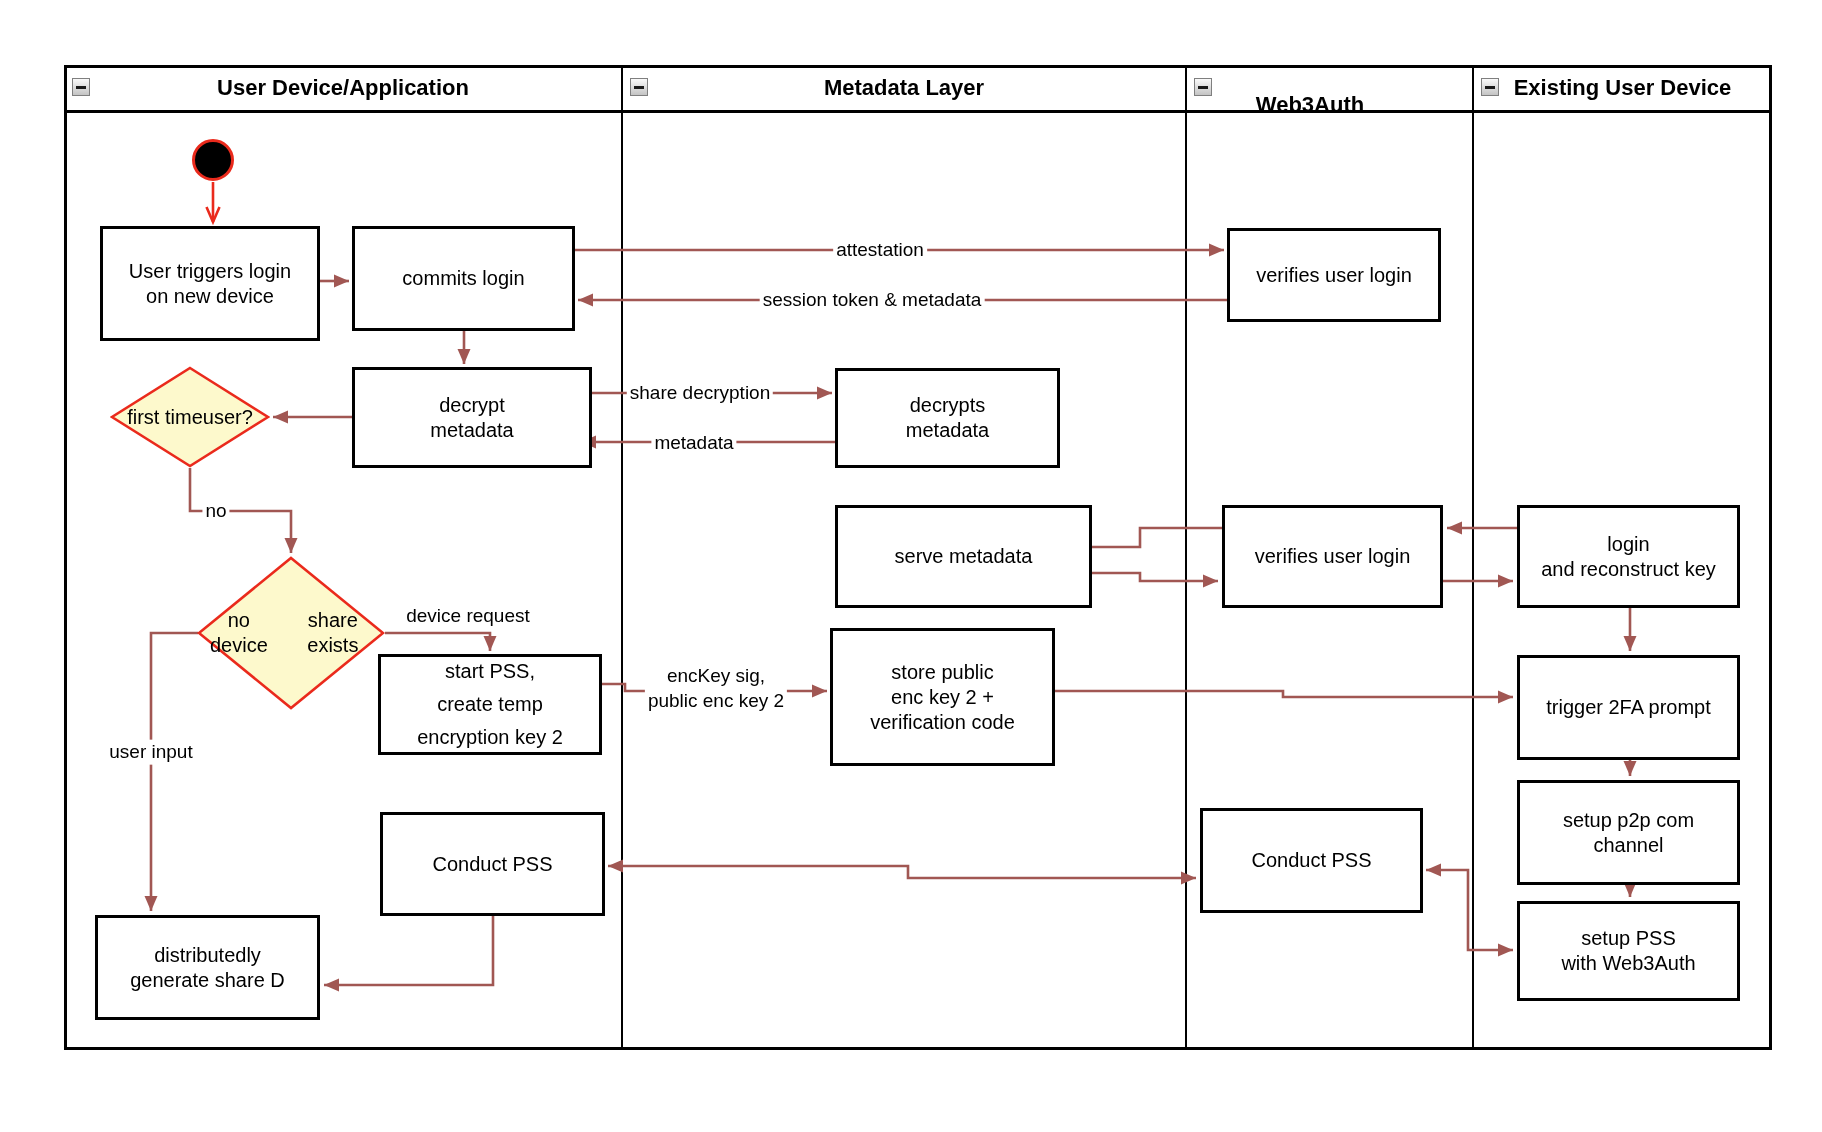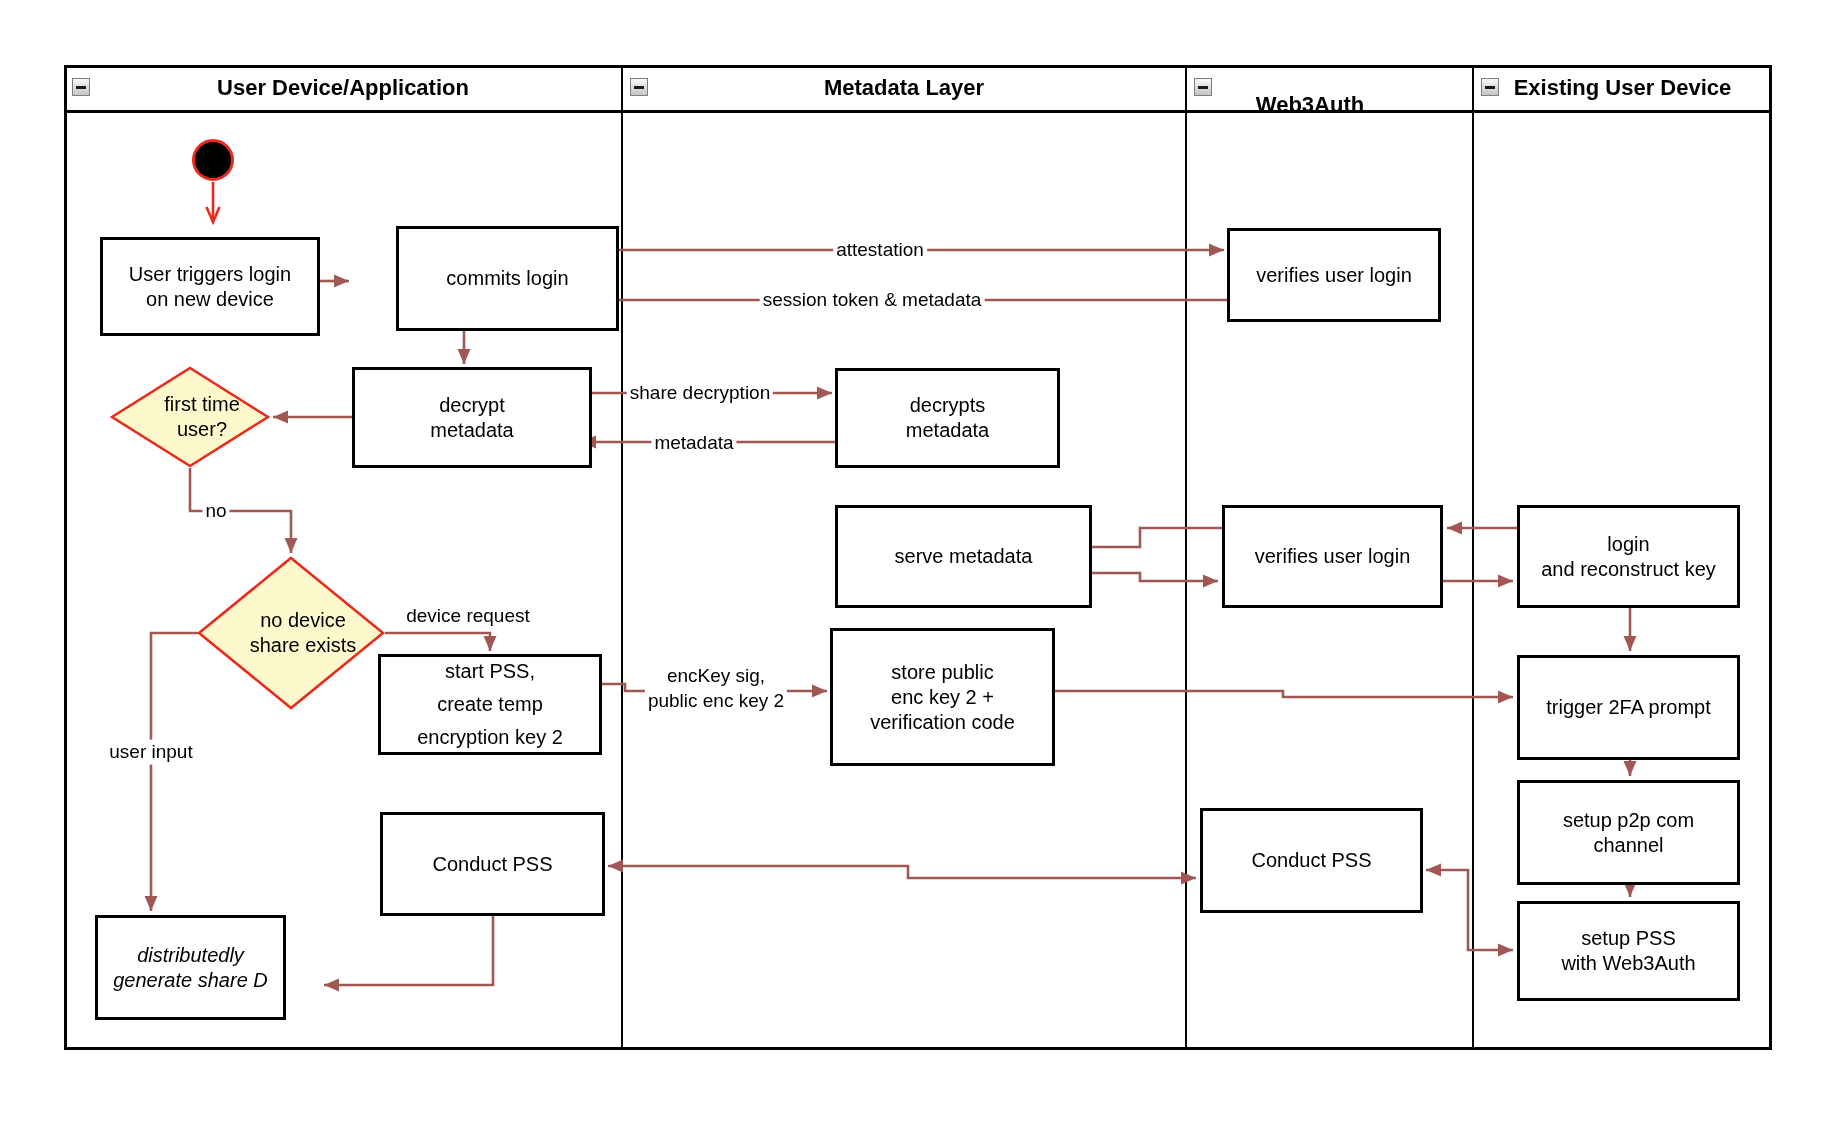--- a/index.html
+++ b/index.html
@@ -12,22 +12,22 @@
   .lane-header{position:absolute;height:45px;display:flex;align-items:center;justify-content:center;
       font-weight:bold;font-size:22px;z-index:3;box-sizing:border-box;}
   .collapse-btn{position:absolute;width:18px;height:18px;box-sizing:border-box;
       border:1px solid #7f7f7f;background:linear-gradient(180deg,#fafafa,#c4c4c4);
       display:flex;align-items:center;justify-content:center;z-index:4;cursor:pointer;}
   .collapse-btn .minus{width:10px;height:3px;background:#1a1a1a;}
   .node{position:absolute;background:#fff;border:3px solid #000;box-sizing:border-box;
       display:flex;flex-direction:column;align-items:center;justify-content:center;
       font-size:20px;line-height:1.25;text-align:center;z-index:3;}
   .diamond{position:absolute;z-index:3;}
-  .diamond .dtext{position:absolute;left:12px;top:0;width:100%;height:100%;display:flex;
-      flex-direction:column;align-items:center;justify-content:center;font-size:20px;line-height:1.25;text-align:center;}
+  .diamond .dtext{position:absolute;left:0;top:0;width:100%;height:100%;display:flex;
+      flex-direction:row;align-items:center;justify-content:center;font-size:20px;line-height:1.25;text-align:center;}
   .start-node{position:absolute;border-radius:50%;background:#000;box-sizing:border-box;z-index:3;}
   .edge-label{position:absolute;transform:translate(-50%,-50%);background:#fff;
       padding:0 3px;font-size:19px;line-height:1.3;text-align:center;white-space:nowrap;z-index:4;}
 </style>
 </head>
 <body>
 
 <div id="canvas">
   <div class="pool" style="left: 64px; top: 65px; width: 1708px; height: 985px;"></div>
   <div class="header-sep" style="left: 64px; top: 110px; width: 1708px;"></div>
@@ -148,25 +148,25 @@
       <g>
         <polyline points="608,866 908,866 908,878 1196,878" fill="none" stroke="#a15753" stroke-width="2.6"></polyline>
         <polygon points="1196,878 1181,884.5 1181,871.5" fill="#a15753"></polygon>
         <polygon points="608,866 623,859.5 623,872.5" fill="#a15753"></polygon>
       </g>
       <g>
         <polyline points="493,916 493,985 324,985" fill="none" stroke="#a15753" stroke-width="2.6"></polyline>
         <polygon points="324,985 339,978.5 339,991.5" fill="#a15753"></polygon>
       </g>
     </svg>
-    <div class="node" style="left: 100px; top: 237px; width: 220px; height: 99px;">
+    <div class="node" style="left: 100px; top: 226px; width: 220px; height: 115px;">
       <div>User triggers login</div>
       <div>on new device</div>
     </div>
-    <div class="node" style="left: 352px; top: 226px; width: 223px; height: 105px; margin-left: 44px;">
+    <div class="node" style="left: 352px; top: 226px; width: 223px; height: 105px;">
       <div>commits login</div>
     </div>
     <div class="node" style="left: 1227px; top: 228px; width: 214px; height: 94px;">
       <div>verifies user login</div>
     </div>
     <div class="node" style="left: 352px; top: 367px; width: 240px; height: 101px;">
       <div>decrypt</div>
       <div>metadata</div>
     </div>
     <div class="node" style="left: 835px; top: 368px; width: 225px; height: 100px;">
@@ -203,21 +203,21 @@
     <div class="node" style="left: 380px; top: 812px; width: 225px; height: 104px;">
       <div>Conduct PSS</div>
     </div>
     <div class="node" style="left: 1200px; top: 808px; width: 223px; height: 105px;">
       <div>Conduct PSS</div>
     </div>
     <div class="node" style="left: 1517px; top: 901px; width: 223px; height: 100px;">
       <div>setup PSS</div>
       <div>with Web3Auth</div>
     </div>
-    <div class="node" style="left: 95px; top: 915px; width: 191px; height: 105px; font-style: italic;">
+    <div class="node" style="left: 95px; top: 915px; width: 225px; height: 105px;">
       <div>distributedly</div>
       <div>generate share D</div>
     </div>
     <div class="diamond" style="left: 110px; top: 366px; width: 160px; height: 102px;"><svg width="160" height="102">
         <polygon points="80,2 158,51 80,100 2,51" fill="#fdf9cc" stroke="#ea2a1c" stroke-width="2.6"></polygon>
       </svg><div class="dtext">
         <div>first time</div>
         <div>user?</div>
       </div></div>
     <div class="diamond" style="left: 197px; top: 556px; width: 188px; height: 154px;"><svg width="188" height="154">

